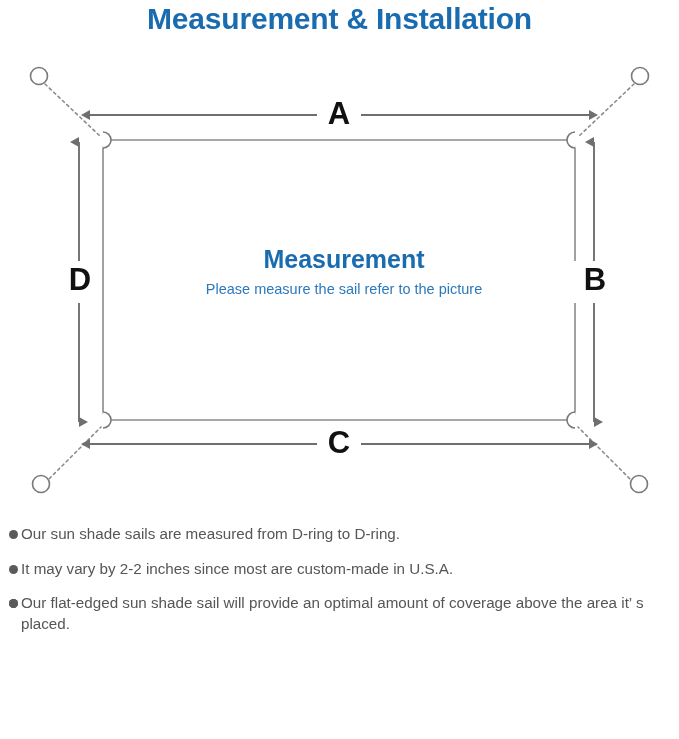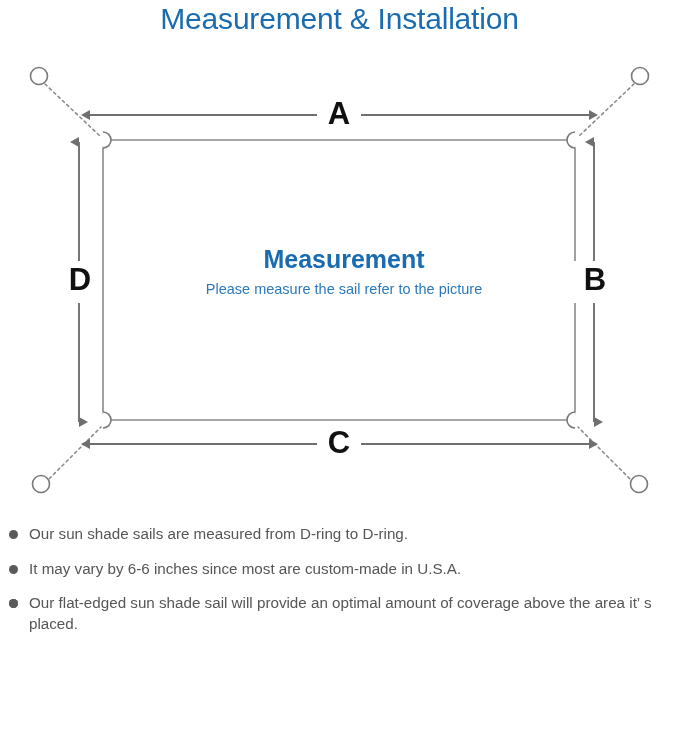--- a/index.html
+++ b/index.html
@@ -18,21 +18,21 @@
   }
 
   
   .page-title {
     position: absolute;
     top: 0px;
     left: 0;
     width: 679px;
     text-align: center;
     font-size: 30px;
-    font-weight: normal;
+    font-weight: bold;
     color: #1a6cb0;
     letter-spacing: -0.2px;
     line-height: 38px;
   }
 
   
   .diagram-wrap {
     position: absolute;
     top: 44px;
     left: 0;
@@ -101,21 +101,21 @@
     position: absolute;
     top: 524px;
     left: 0;
     width: 679px;
     padding: 0;
     margin: 0;
   }
   .note-item {
     position: relative;
     display: block;
-    padding-left: 29px;
+    padding-left: 21px;
     padding-right: 6px;
     margin-bottom: 14px;
     color: #565656;
     font-size: 15.2px;
     line-height: 20.5px;
     font-family: "Liberation Sans", sans-serif;
   }
   .note-item:last-child { margin-bottom: 0; margin-top: 8px; }
   .note-bullet {
     position: absolute;
@@ -205,21 +205,21 @@
   </svg>
 </div>
 
 <div class="notes">
   <div class="note-item">
     <span class="note-bullet"></span>
     <span>Our sun shade sails are measured from D-ring to D-ring.</span>
   </div>
   <div class="note-item">
     <span class="note-bullet"></span>
-    <span>It may vary by 6-6 inches since most are custom-made in U.S.A.</span>
+    <span>It may vary by 2-2 inches since most are custom-made in U.S.A.</span>
   </div>
   <div class="note-item">
     <span class="note-bullet"></span>
   </div>
   <div class="note-item">
     <span class="note-bullet"></span>
     <span>Our flat-edged sun shade sail will provide an optimal amount of coverage above the area it’ s placed.</span>
   </div>
 </div>
 

